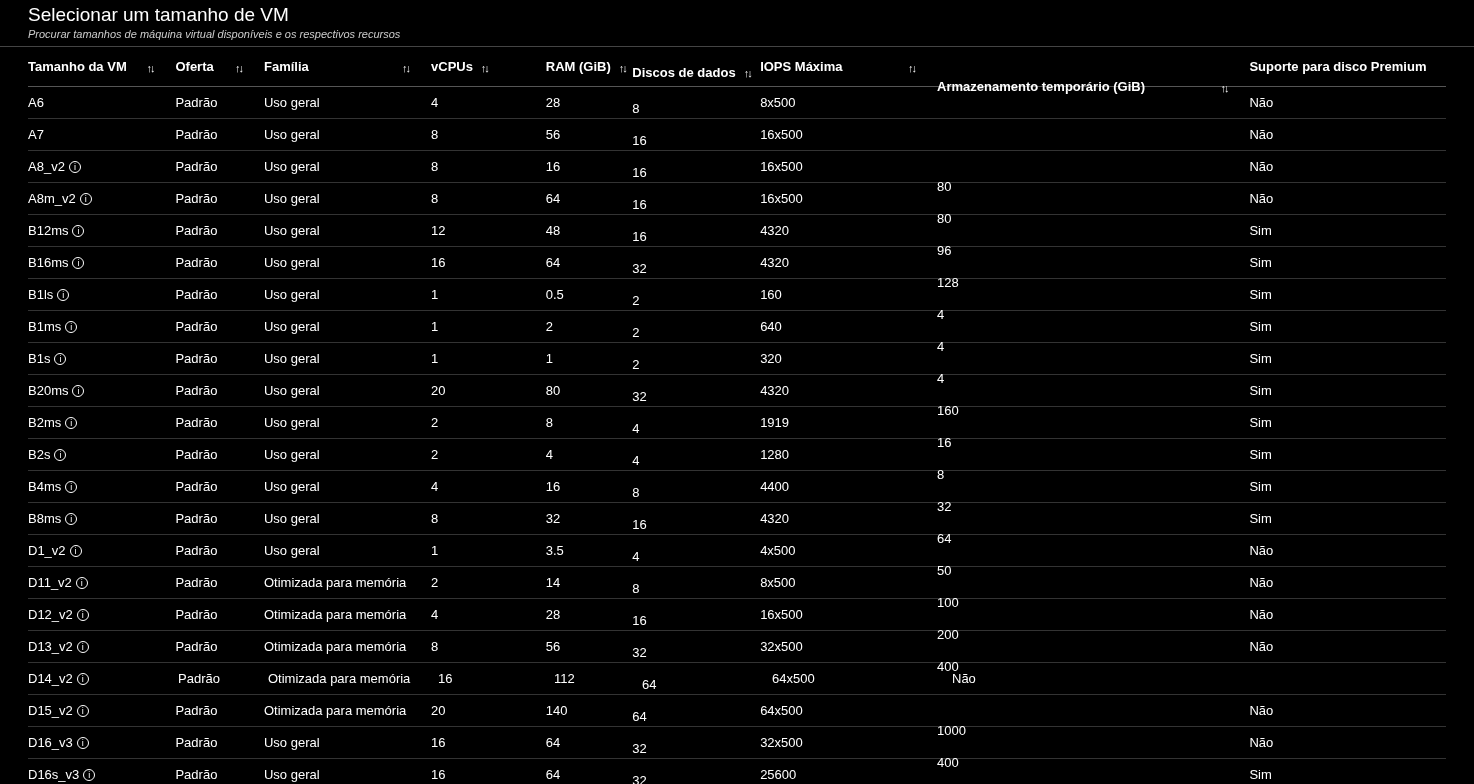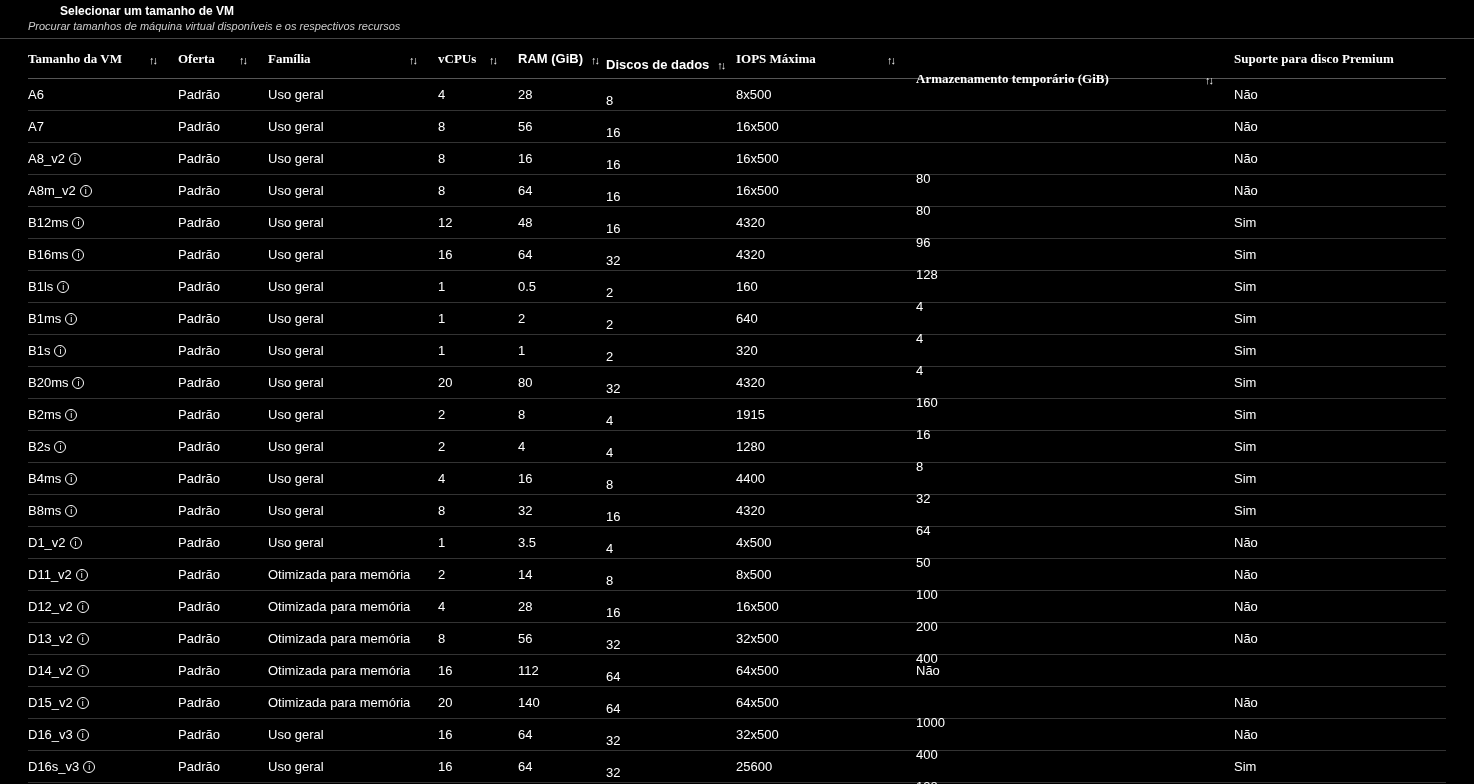--- a/index.html
+++ b/index.html
@@ -6,54 +6,54 @@
   body {
     background: #000;
     color: #fff;
     font-family: "Segoe UI", Arial, sans-serif;
     font-size: 13px;
     width: 1474px;
     height: 784px;
     overflow: hidden;
   }
   .header { padding: 4px 0 6px 28px; border-bottom: 1px solid #444; }
-  .title { font-size: 12px; font-weight: 700; margin-left: 32px; }
+  .title { font-size: 19px; font-weight: 400; }
   .subtitle { font-size: 11px; color: #ccc; margin-top: 2px; font-style: italic; }
   .table-wrap { padding: 0 28px; }
   .thead-row, .trow {
     display: flex;
     align-items: center;
     border-bottom: 1px solid #333;
   }
   .thead-row { height: 40px; font-weight: 600; border-bottom: 1px solid #555; }
   .trow { height: 32px; }
   .cell { padding-right: 8px; overflow: hidden; white-space: nowrap; }
   .c-size    { width: 150px; }
   .c-offer   { width: 90px; }
   .c-family  { width: 170px; }
   .c-vcpu    { width: 80px; }
-  .c-ram     { width: 88px; }
+  .c-ram     { width: 88px; margin-left: 36px; }
   .c-disks   { width: 130px; margin-top: 11px; }
   .c-iops    { width: 180px; }
   .c-temp    { width: 318px; margin-top: 40px; }
   .c-premium { width: 200px; }
   .sort-arrows { display:inline-block; transform: translateY(1px); margin-left:4px; letter-spacing:-2px; font-size:11px; opacity:.95;}
   .info-icon {
     display: inline-block;
     width: 12px; height: 12px;
     border: 1px solid #fff;
     border-radius: 50%;
     font-size: 9px;
     line-height: 10px;
     text-align: center;
     margin-left: 4px;
     transform: translateY(-1px);
   }
   .info-icon::before { content: "i"; }
-  .hdr-flex { display:flex; align-items:center; justify-content:space-between; width:100%; padding-right:14px;font-family:Liberation Serif, serif;}
+  .hdr-flex { display:flex; align-items:center; justify-content:space-between; width:100%; padding-right:14px;}
   .hdr-flex-start { display:flex; align-items:center; gap:4px;}
   .c-premium .hdr-flex { justify-content:flex-start; }
 </style>
 </head>
 <body>
 
 <div class="header">
   <div class="title">Selecionar um tamanho de VM</div>
   <div class="subtitle">Procurar tamanhos de máquina virtual disponíveis e os respectivos recursos</div>
 </div>
@@ -227,21 +227,21 @@
         <div class="cell c-temp"><span>160</span></div>
         <div class="cell c-premium"><span>Sim</span></div>
       </div>
       <div class="trow">
         <div class="cell c-size"><span>B2ms</span><span class="info-icon"></span></div>
         <div class="cell c-offer"><span>Padrão</span></div>
         <div class="cell c-family"><span>Uso geral</span></div>
         <div class="cell c-vcpu"><span>2</span></div>
         <div class="cell c-ram"><span>8</span></div>
         <div class="cell c-disks"><span>4</span></div>
-        <div class="cell c-iops"><span>1915</span></div>
+        <div class="cell c-iops"><span>1919</span></div>
         <div class="cell c-temp"><span>16</span></div>
         <div class="cell c-premium"><span>Sim</span></div>
       </div>
       <div class="trow">
         <div class="cell c-size"><span>B2s</span><span class="info-icon"></span></div>
         <div class="cell c-offer"><span>Padrão</span></div>
         <div class="cell c-family"><span>Uso geral</span></div>
         <div class="cell c-vcpu"><span>2</span></div>
         <div class="cell c-ram"><span>4</span></div>
         <div class="cell c-disks"><span>4</span></div>

